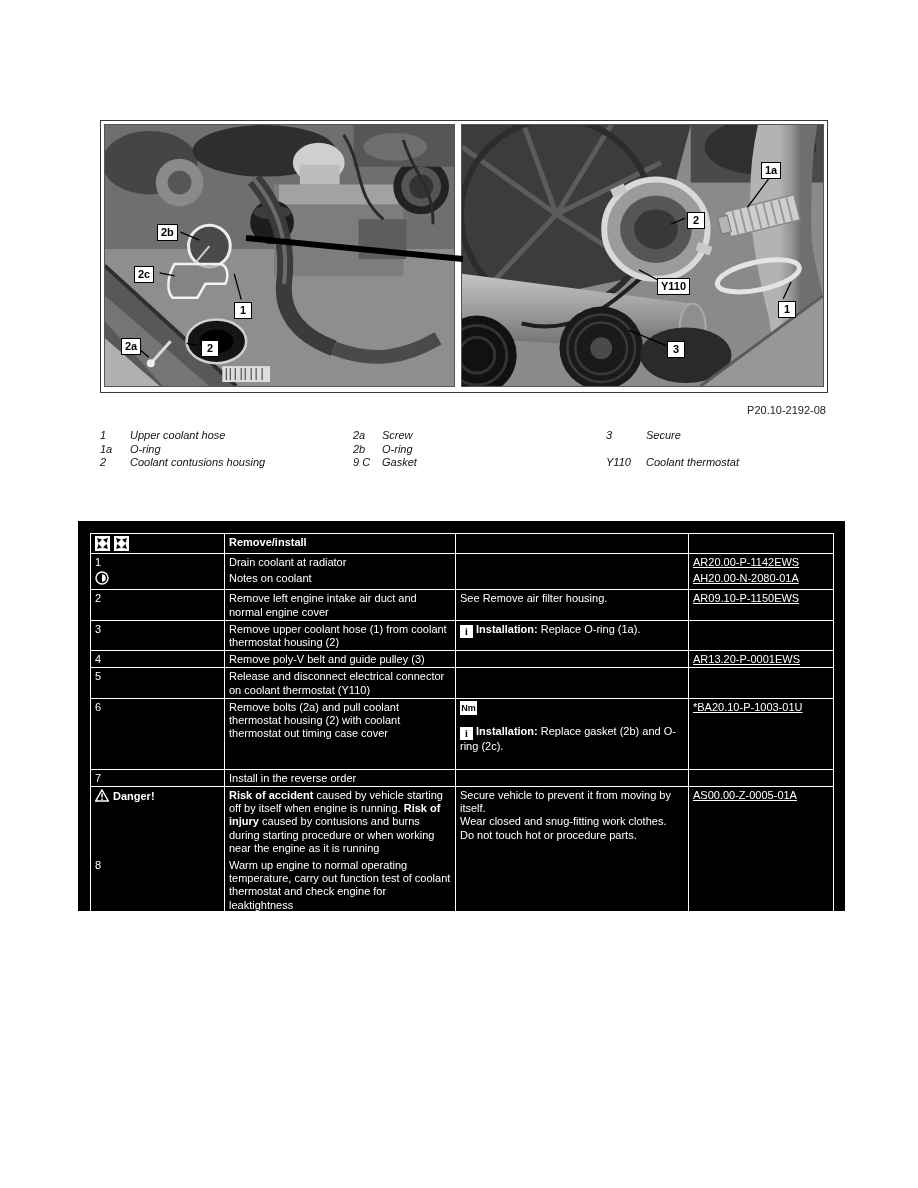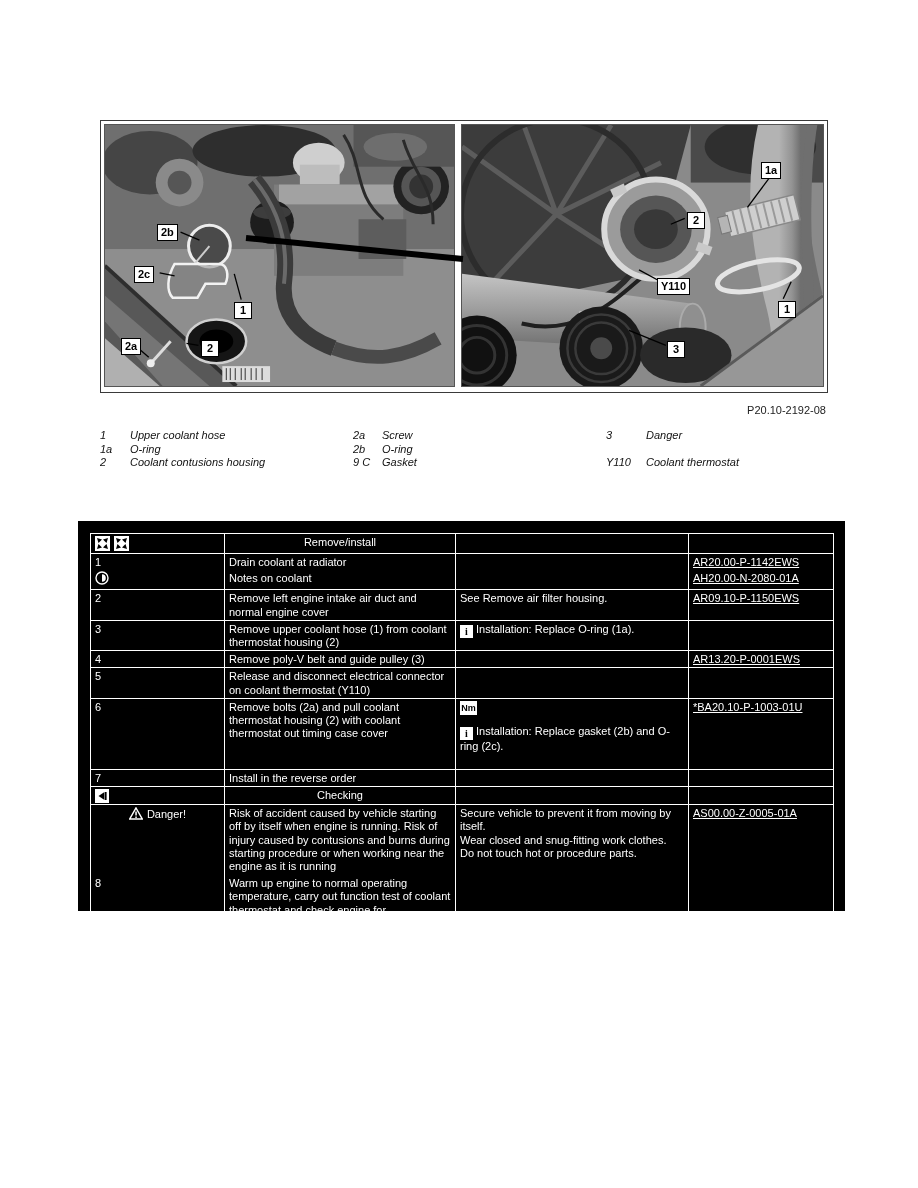--- a/index.html
+++ b/index.html
@@ -35,21 +35,21 @@
   .lcol0{left:0;}  .lcol1{left:253px;} .lcol2{left:506px;}
   .lrow{display:flex;height:13.6px;}
   .lcol0 .lref{width:30px;} .lcol1 .lref{width:29px;} .lcol2 .lref{width:40px;}
   .lref{flex:none;}
 
   
   #tbl-wrap{position:absolute;left:78px;top:521px;width:767px;height:390px;background:#000;}
   #ptable{position:absolute;left:12px;top:12px;border-collapse:collapse;table-layout:fixed;
           width:743px;color:#fff;font:11px/13.2px "Liberation Sans",sans-serif;}
   #ptable td{border:1px solid #fff;vertical-align:top;padding:2px 4px 1px 4px;overflow:hidden;}
-  .b{font-weight:normal;text-align:center;}
+  .b{font-weight:bold;}
   .mt2{margin-top:3px;}
   .code-cell div{white-space:nowrap;text-decoration:underline;}
 
   
   .sq-icon{display:inline-block;background:#fff;vertical-align:middle;}
   .model-icon{width:15px;height:15px;margin-right:4px;}
   .check-icon{width:14px;height:14px;}
   .nm-icon{width:17px;height:14px;background:#fff;color:#000;font:bold 9px/14px "Liberation Sans",sans-serif;
            text-align:center;display:inline-block;}
   .info-icon{width:13px;height:13px;background:#fff;color:#000;display:inline-block;
@@ -214,21 +214,21 @@
           <span>O-ring</span>
         </div>
       <div class="lrow">
           <span class="lref">9 C</span>
           <span>Gasket</span>
         </div>
     </div>
     <div class="lcol lcol2">
       <div class="lrow">
           <span class="lref">3</span>
-          <span>Danger</span>
+          <span>Secure</span>
         </div>
       <div class="lrow"></div>
       <div class="lrow">
           <span class="lref">Y110</span>
           <span>Coolant thermostat</span>
         </div>
     </div>
   </div>
 
   <div id="tbl-wrap">
@@ -353,32 +353,20 @@
         <td>
               <div>7</div>
             </td>
         <td>
               <div>Install in the reverse order</div>
             </td>
         <td></td>
         <td></td>
       </tr>
 
-      <tr style="height:16px;">
-        <td>
-          <span class="sq-icon check-icon"><svg width="14" height="14">
-                  <rect width="14" height="14" fill="#fff"></rect>
-                  <polygon points="9.5,3 9.5,11 3.5,7" fill="#000"></polygon>
-                  <rect x="10" y="3" width="1.6" height="8" fill="#000"></rect>
-                </svg></span>
-        </td>
-        <td class="b">Checking</td>
-        <td></td>
-        <td></td>
-      </tr>
 
       <tr style="height:107px;">
         <td>
           <div class="danger-head b"><span class="danger-glyph"><svg width="14" height="13" style="vertical-align:-2px">
                     <polygon points="7,1 13.3,12 0.7,12" fill="none" stroke="#fff" stroke-width="1.5"></polygon>
                     <rect x="6.3" y="4.5" width="1.5" height="4" fill="#fff"></rect>
                     <rect x="6.3" y="9.5" width="1.5" height="1.5" fill="#fff"></rect>
                   </svg></span><span>Danger!</span></div>
           <div>8</div>
         </td>

